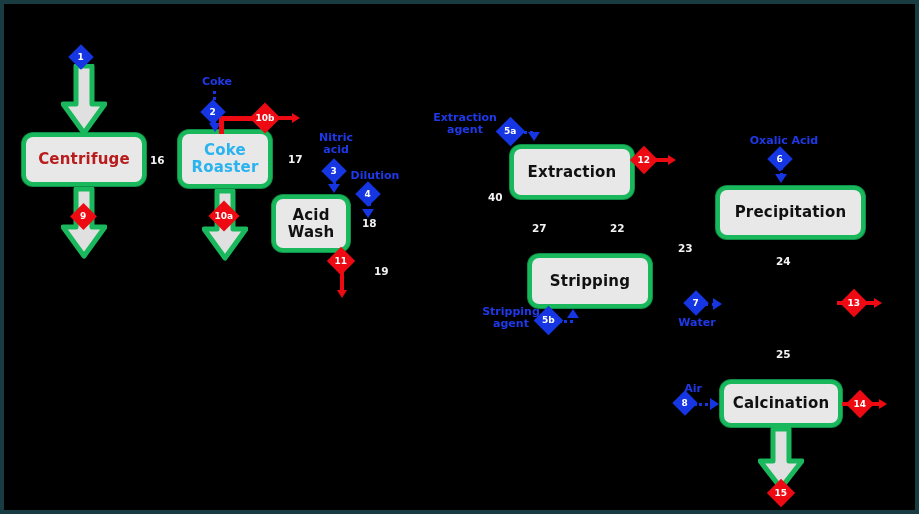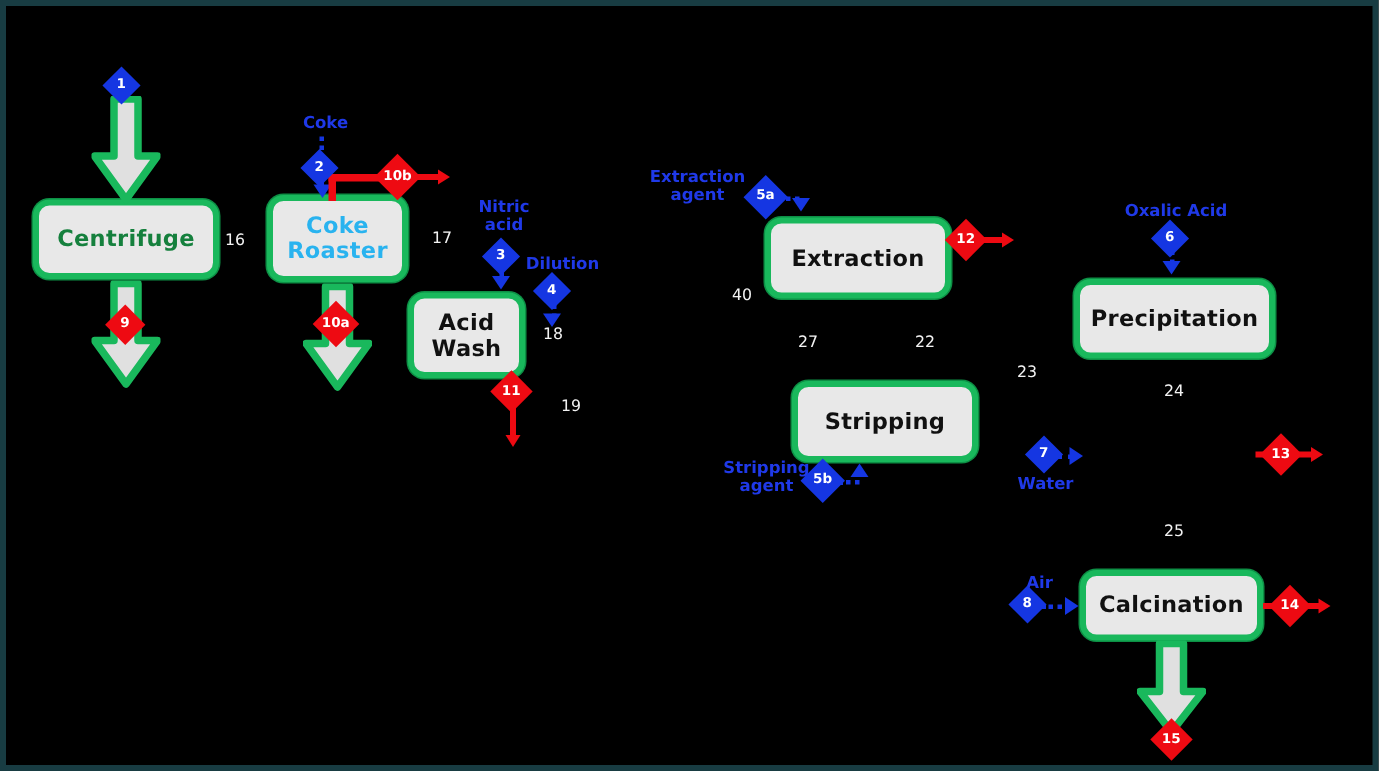--- a/index.html
+++ b/index.html
@@ -7,25 +7,25 @@
   #canvas{position:relative;width:919px;height:514px;background:#000000;
           box-sizing:border-box;border:4px solid #183c42;}
 
   
   .unit{position:absolute;box-sizing:border-box;background:#e8e8e8;
         border:4px solid #19b85c;border-radius:11px;
         display:flex;align-items:center;justify-content:center;text-align:center;
         font-family:"DejaVu Sans",sans-serif;font-weight:700;font-size:15px;
         color:#111111;line-height:1.12;letter-spacing:.2px;
         box-shadow:0 0 0 1px #0d8f45;}
-  .unit.red{color:#15803d;}
+  .unit.red{color:#b91c1c;}
   .unit.cyan{color:#29b3ef;}
 
   
-  .snum{position:absolute;color:#f2f2f2;font-size:10.5px;font-weight:400;
+  .snum{position:absolute;color:#f2f2f2;font-size:10.5px;font-weight:700;
         font-family:"DejaVu Sans",sans-serif;}
 
   
   .flabel{position:absolute;color:#1f39e8;font-size:11px;font-weight:700;
           font-family:"DejaVu Sans",sans-serif;line-height:1.08;text-align:center;}
 
   
   .dia{position:absolute;display:flex;align-items:center;justify-content:center;
        color:#ffffff;font-weight:700;font-family:"DejaVu Sans",sans-serif;
        font-size:9px;line-height:1;}
@@ -73,21 +73,21 @@
 
 
   <div class="unit" style="left:506px;top:141px;width:124px;height:54px;">
     <span>Extraction</span>
   </div>
 
   <div class="unit" style="left:524px;top:250px;width:124px;height:54px;">
     <span>Stripping</span>
   </div>
 
-  <div class="unit" style="left:712px;top:182px;width:134px;height:53px;">
+  <div class="unit" style="left:712px;top:182px;width:149px;height:53px;">
     <span>Precipitation</span>
   </div>
 
 
   <div class="unit" style="left:716px;top:376px;width:122px;height:47px;">
     <span>Calcination</span>
   </div>
 
   <div class="barrow" style="left:57px;top:60px;">
     <svg width="46" height="72" viewBox="0 0 46 72">

